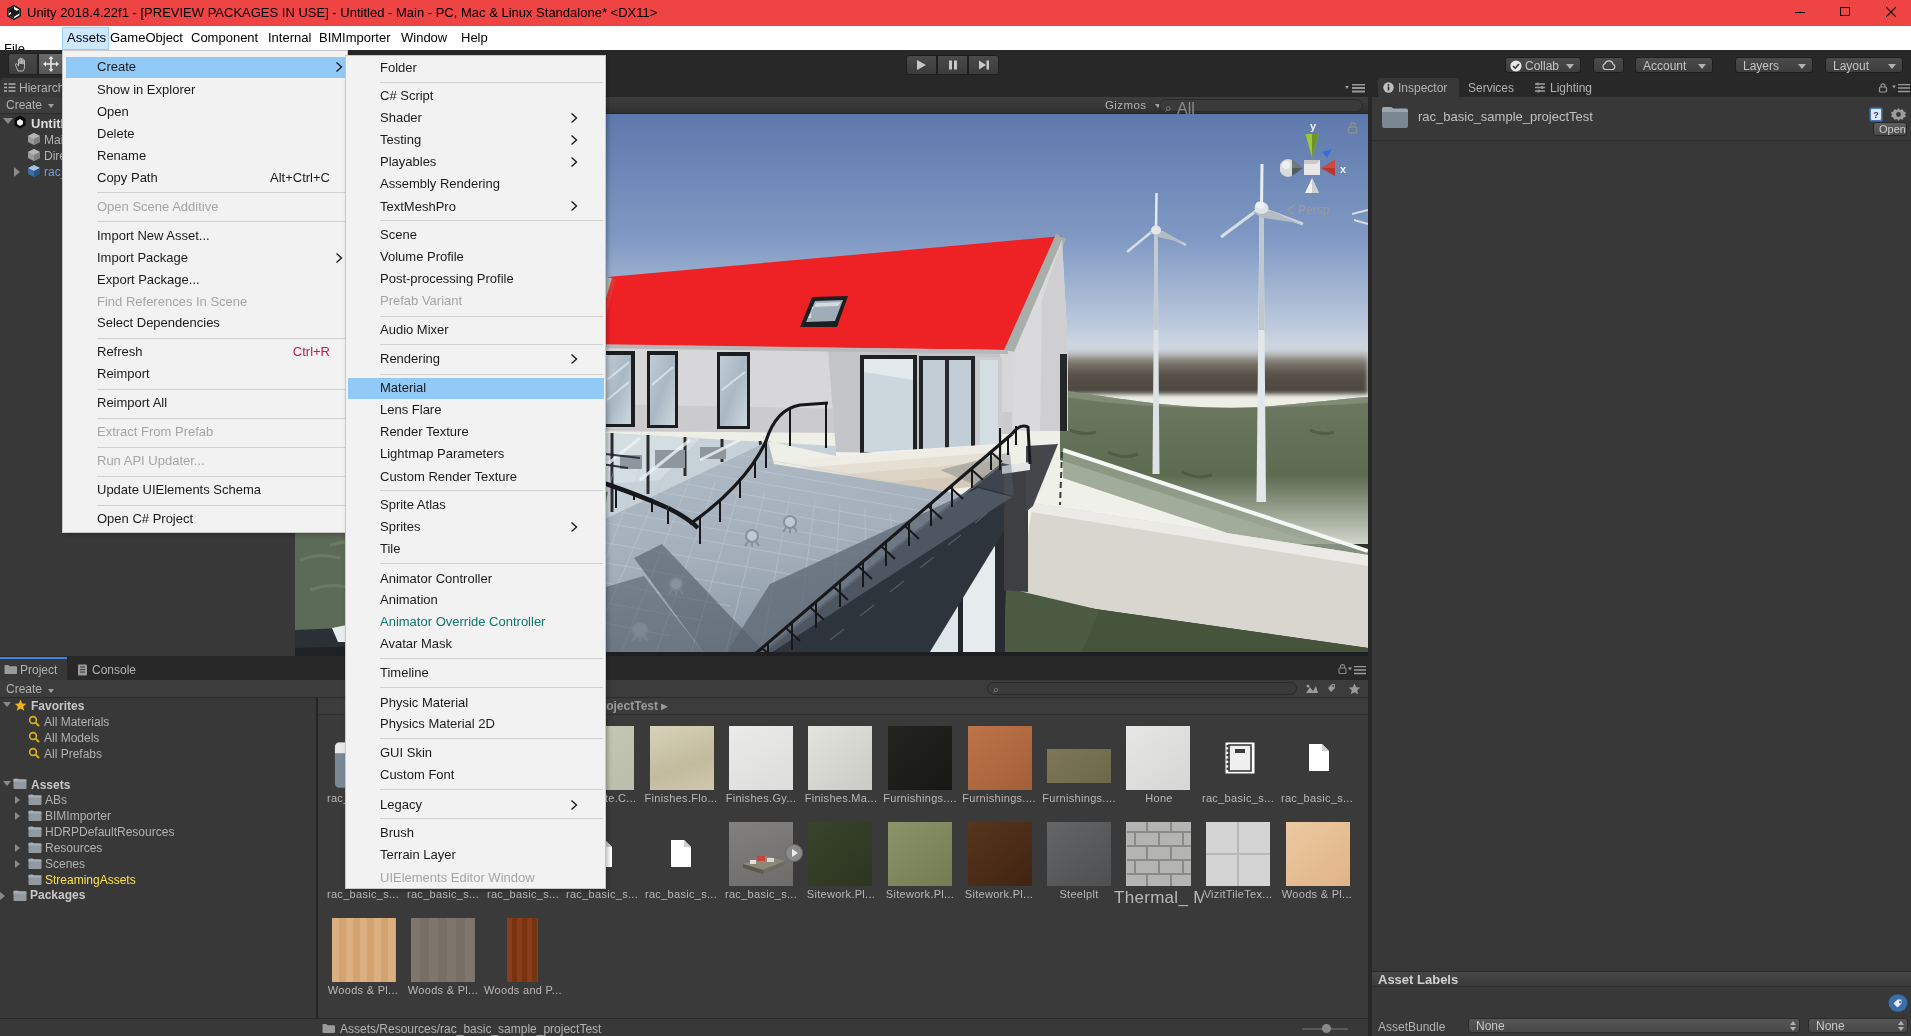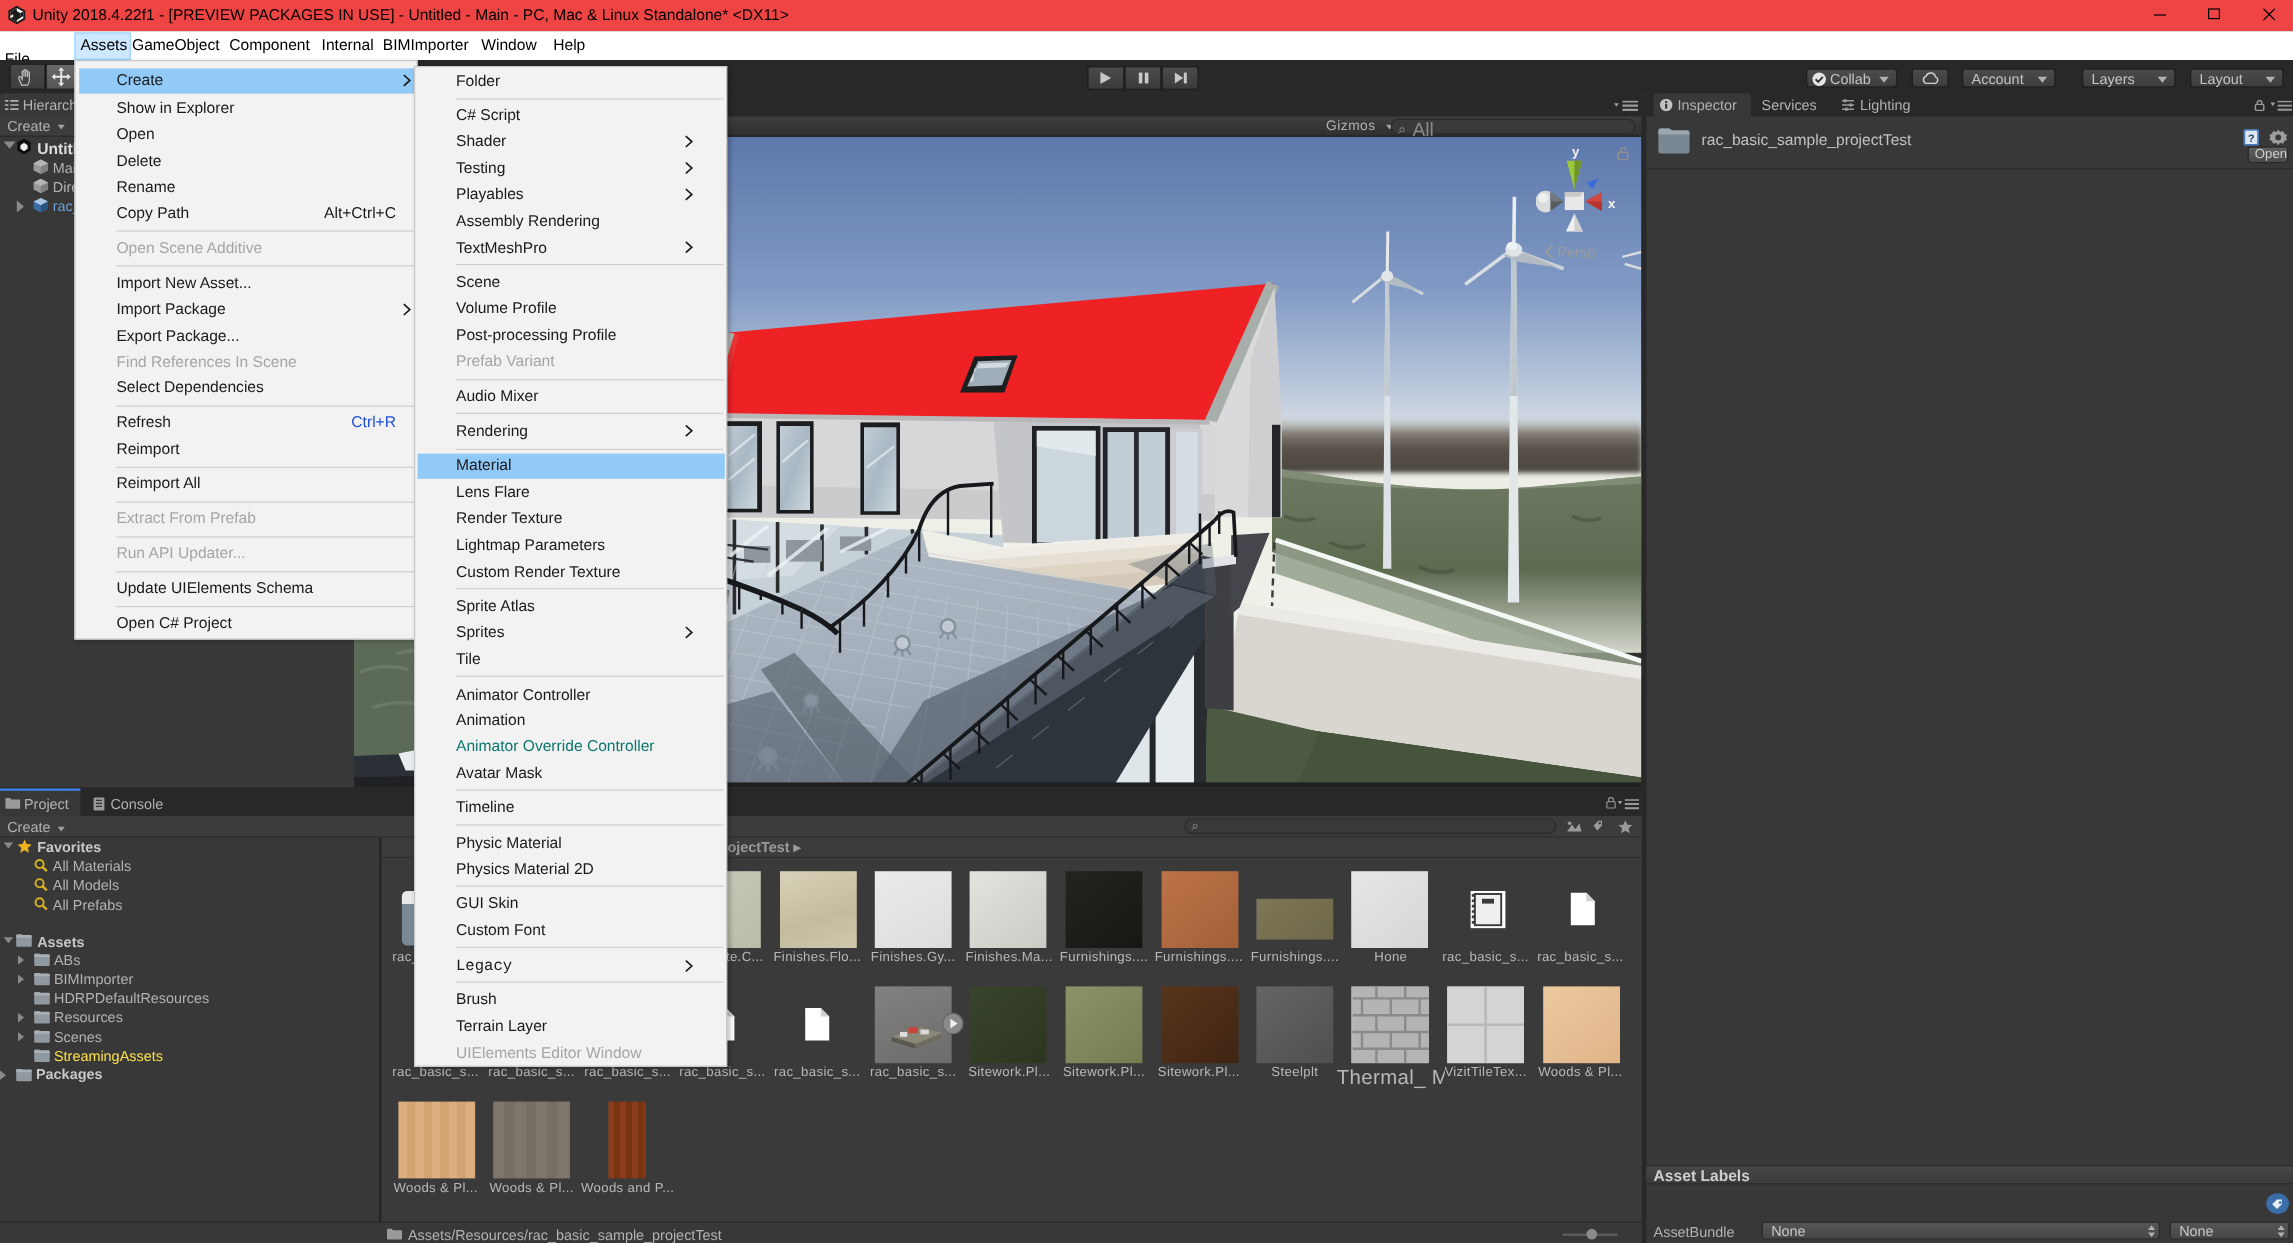--- a/index.html
+++ b/index.html
@@ -745,21 +745,21 @@
 <div class="abs" style="left:34px;top:174px;height:22px;line-height:22px;color:#1a1a1a;white-space:nowrap;">Import New Asset...</div>
 <div class="abs" style="left:34px;top:196px;height:22px;line-height:22px;color:#1a1a1a;white-space:nowrap;">Import Package</div>
 <svg class="abs" style="left:272px;top:201px;" width="8" height="12" viewBox="0 0 8 12">
         <path d="M1.5 1.5 L6.5 6 L1.5 10.5" stroke="#1a1a1a" stroke-width="1.4" fill="none"></path>
       </svg>
 <div class="abs" style="left:34px;top:218px;height:22px;line-height:22px;color:#1a1a1a;white-space:nowrap;">Export Package...</div>
 <div class="abs" style="left:34px;top:240px;height:22px;line-height:22px;color:#a5a5a5;white-space:nowrap;">Find References In Scene</div>
 <div class="abs" style="left:34px;top:261px;height:22px;line-height:22px;color:#1a1a1a;white-space:nowrap;">Select Dependencies</div>
 <div class="abs" style="left:34px;top:287px;width:248px;height:1px;background:#d0d0d0;"></div>
 <div class="abs" style="left:34px;top:290px;height:22px;line-height:22px;color:#1a1a1a;white-space:nowrap;">Refresh</div>
-<div class="abs" style="left:180px;top:290px;width:87px;height:22px;line-height:22px;text-align:right;color:#1d4ed8;">Ctrl+R</div>
+<div class="abs" style="left:180px;top:290px;width:87px;height:22px;line-height:22px;text-align:right;color:#be185d;">Ctrl+R</div>
 <div class="abs" style="left:34px;top:312px;height:22px;line-height:22px;color:#1a1a1a;white-space:nowrap;">Reimport</div>
 <div class="abs" style="left:34px;top:338px;width:248px;height:1px;background:#d0d0d0;"></div>
 <div class="abs" style="left:34px;top:341px;height:22px;line-height:22px;color:#1a1a1a;white-space:nowrap;">Reimport All</div>
 <div class="abs" style="left:34px;top:367px;width:248px;height:1px;background:#d0d0d0;"></div>
 <div class="abs" style="left:34px;top:370px;height:22px;line-height:22px;color:#a5a5a5;white-space:nowrap;">Extract From Prefab</div>
 <div class="abs" style="left:34px;top:396px;width:248px;height:1px;background:#d0d0d0;"></div>
 <div class="abs" style="left:34px;top:399px;height:22px;line-height:22px;color:#a5a5a5;white-space:nowrap;">Run API Updater...</div>
 <div class="abs" style="left:34px;top:425px;width:248px;height:1px;background:#d0d0d0;"></div>
 <div class="abs" style="left:34px;top:428px;height:22px;line-height:22px;color:#1a1a1a;white-space:nowrap;">Update UIElements Schema</div>
 <div class="abs" style="left:34px;top:454px;width:248px;height:1px;background:#d0d0d0;"></div>
@@ -820,21 +820,21 @@
 <div class="abs" style="left:34px;top:577px;height:22px;line-height:22px;color:#1a1a1a;white-space:nowrap;">Avatar Mask</div>
 <div class="abs" style="left:34px;top:602px;width:223px;height:1px;background:#d0d0d0;"></div>
 <div class="abs" style="left:34px;top:606px;height:22px;line-height:22px;color:#1a1a1a;white-space:nowrap;">Timeline</div>
 <div class="abs" style="left:34px;top:631px;width:223px;height:1px;background:#d0d0d0;"></div>
 <div class="abs" style="left:34px;top:636px;height:22px;line-height:22px;color:#1a1a1a;white-space:nowrap;">Physic Material</div>
 <div class="abs" style="left:34px;top:657px;height:22px;line-height:22px;color:#1a1a1a;white-space:nowrap;">Physics Material 2D</div>
 <div class="abs" style="left:34px;top:682px;width:223px;height:1px;background:#d0d0d0;"></div>
 <div class="abs" style="left:34px;top:686px;height:22px;line-height:22px;color:#1a1a1a;white-space:nowrap;">GUI Skin</div>
 <div class="abs" style="left:34px;top:708px;height:22px;line-height:22px;color:#1a1a1a;white-space:nowrap;">Custom Font</div>
 <div class="abs" style="left:34px;top:733px;width:223px;height:1px;background:#d0d0d0;"></div>
-<div class="abs" style="left:34px;top:738px;height:22px;line-height:22px;color:#1a1a1a;white-space:nowrap;font-family:Liberation Mono, monospace;">Legacy</div>
+<div class="abs" style="left:34px;top:738px;height:22px;line-height:22px;color:#1a1a1a;white-space:nowrap;">Legacy</div>
 <svg class="abs" style="left:224px;top:743px;" width="8" height="12" viewBox="0 0 8 12">
         <path d="M1.5 1.5 L6.5 6 L1.5 10.5" stroke="#1a1a1a" stroke-width="1.4" fill="none"></path>
       </svg>
 <div class="abs" style="left:34px;top:762px;width:223px;height:1px;background:#d0d0d0;"></div>
 <div class="abs" style="left:34px;top:766px;height:22px;line-height:22px;color:#1a1a1a;white-space:nowrap;">Brush</div>
 <div class="abs" style="left:34px;top:788px;height:22px;line-height:22px;color:#1a1a1a;white-space:nowrap;">Terrain Layer</div>
 <div class="abs" style="left:34px;top:811px;height:22px;line-height:22px;color:#a5a5a5;white-space:nowrap;">UIElements Editor Window</div>
 </div>
 
 </div>

